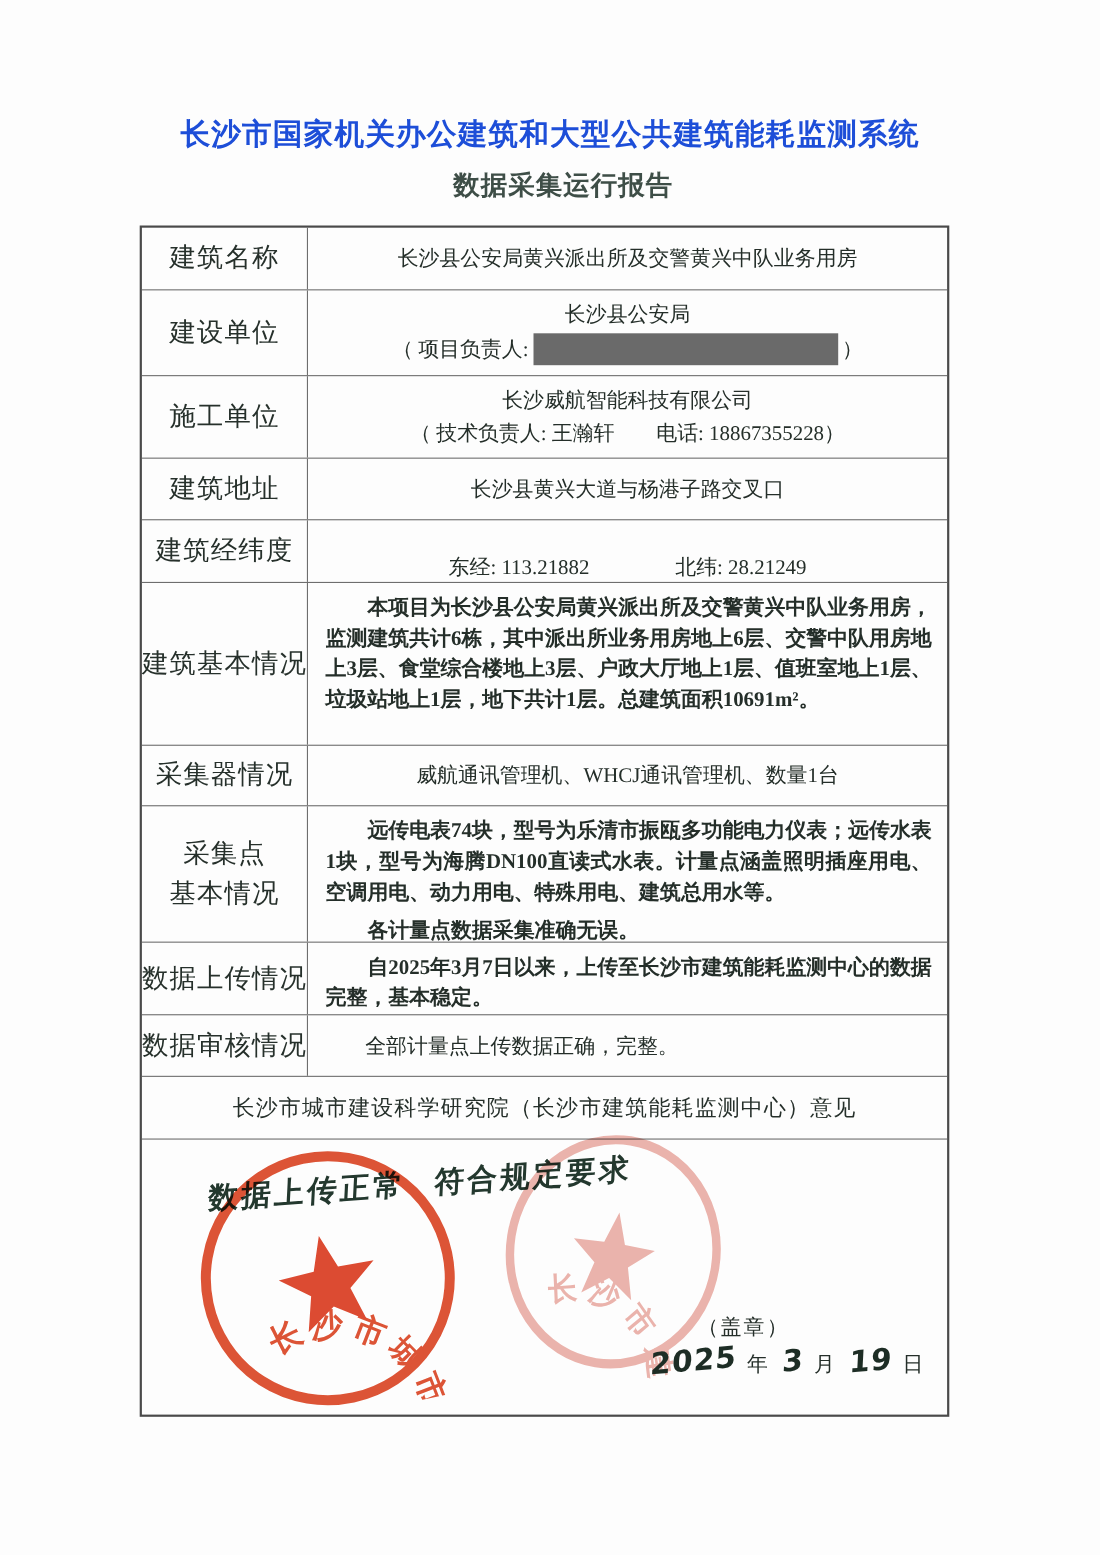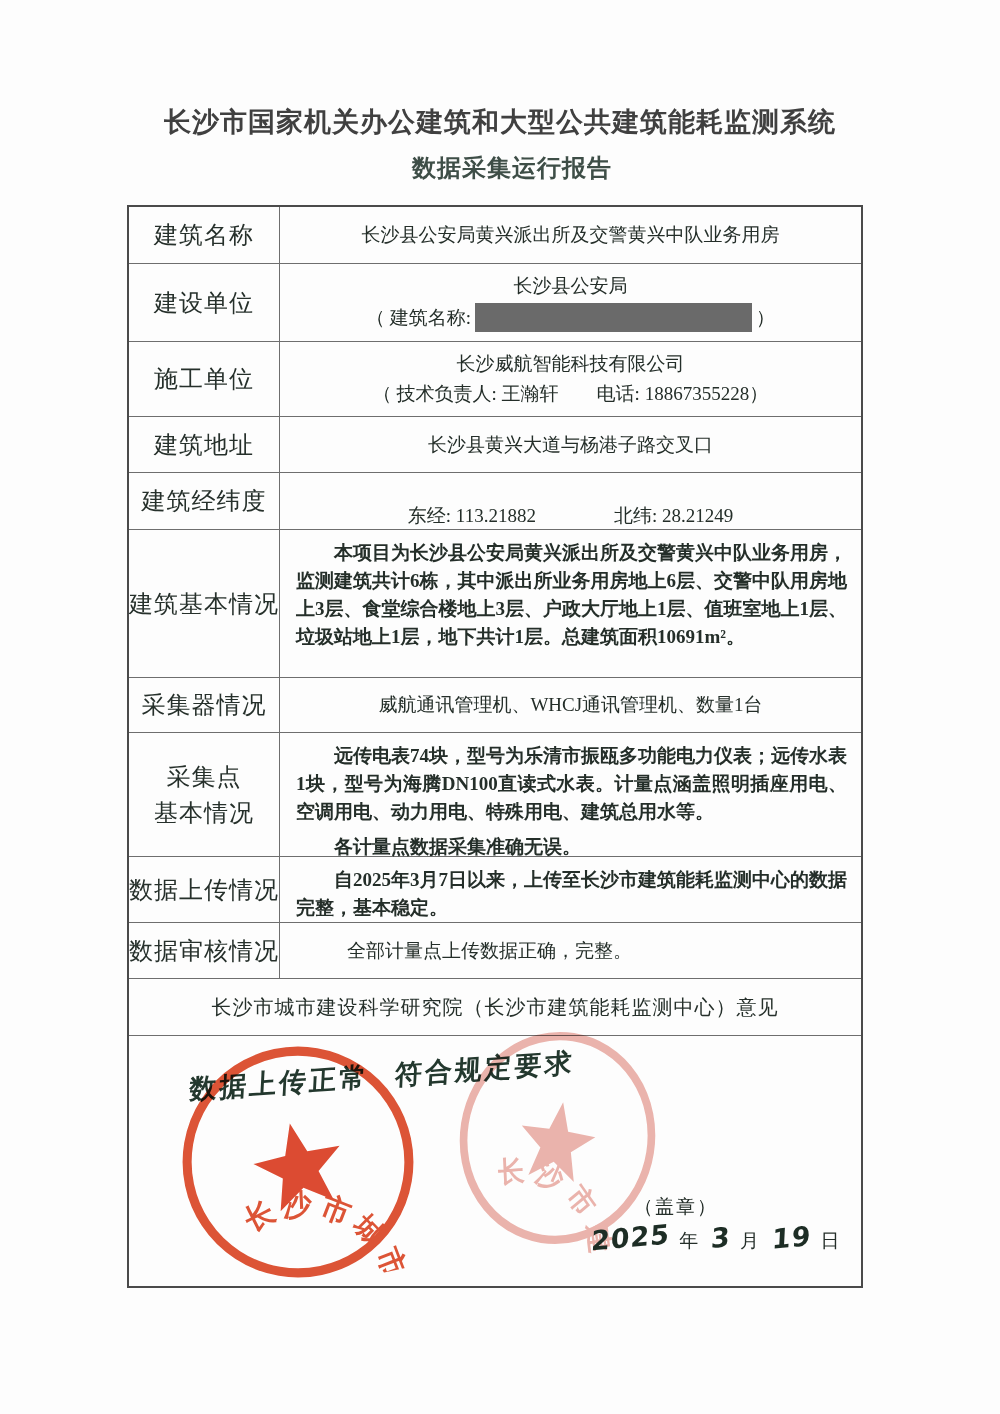--- a/index.html
+++ b/index.html
@@ -6,21 +6,21 @@
   body{
     width:1000px;height:1414px;position:relative;
     background:#fdfdfd;
     font-family:"Liberation Serif","DejaVu Serif",serif;
     color:#242e29;
     overflow:hidden;
   }
   .page-title{
     position:absolute;left:0;top:104px;width:1000px;
     text-align:center;font-size:27px;font-weight:bold;
-    color:#404040;letter-spacing:1px;
+    color:#1d4ed8;letter-spacing:1px;
   }
   .page-subtitle{
     position:absolute;left:12px;top:152px;width:1000px;
     text-align:center;font-size:24px;font-weight:bold;
     color:#3e4e47;letter-spacing:1px;
   }
   .doc-table{
     position:absolute;left:127px;top:205px;width:736px;height:1083px;
     border:2px solid #4a4a4a;box-sizing:border-box;
     display:flex;flex-direction:column;background:transparent;
@@ -78,21 +78,21 @@
   <div class="t-row" style="height:57px">
     <div class="t-label">建筑名称</div>
     <div class="t-value vc">长沙县公安局黄兴派出所及交警黄兴中队业务用房</div>
   </div>
 
   <div class="t-row" style="height:78px">
     <div class="t-label">建设单位</div>
     <div class="t-value vcol">
       <div>长沙县公安局</div>
       <div class="line2">
-        <span>（ 建筑名称:</span>
+        <span>（ 项目负责人:</span>
         <span class="redaction"></span>
         <span>）</span>
       </div>
     </div>
   </div>
 
   <div class="t-row" style="height:75px">
     <div class="t-label">施工单位</div>
     <div class="t-value vcol">
       <div>长沙威航智能科技有限公司</div>
@@ -139,21 +139,21 @@
   <div class="t-row" style="height:66px">
     <div class="t-label">数据上传情况</div>
     <div class="t-value vpara">
       <p>自2025年3月7日以来，上传至长沙市建筑能耗监测中心的数据完整，基本稳定。</p>
     </div>
   </div>
 
   <div class="t-row" style="height:56px">
     <div class="t-label">数据审核情况</div>
     <div class="t-value" style="display:flex;align-items:center">
-      <p style="margin:15px;text-indent:2em;padding-left:14px">全部计量点上传数据正确，完整。</p>
+      <p style="margin:0;text-indent:2em;padding-left:14px">全部计量点上传数据正确，完整。</p>
     </div>
   </div>
 
   <div class="t-row" style="height:57px">
     <div class="full-row">长沙市城市建设科学研究院（长沙市建筑能耗监测中心）意见</div>
   </div>
 
   <div class="t-row opinion-area">
 
     <svg class="stamp stamp-left" viewBox="0 0 250 250" aria-hidden="true">

